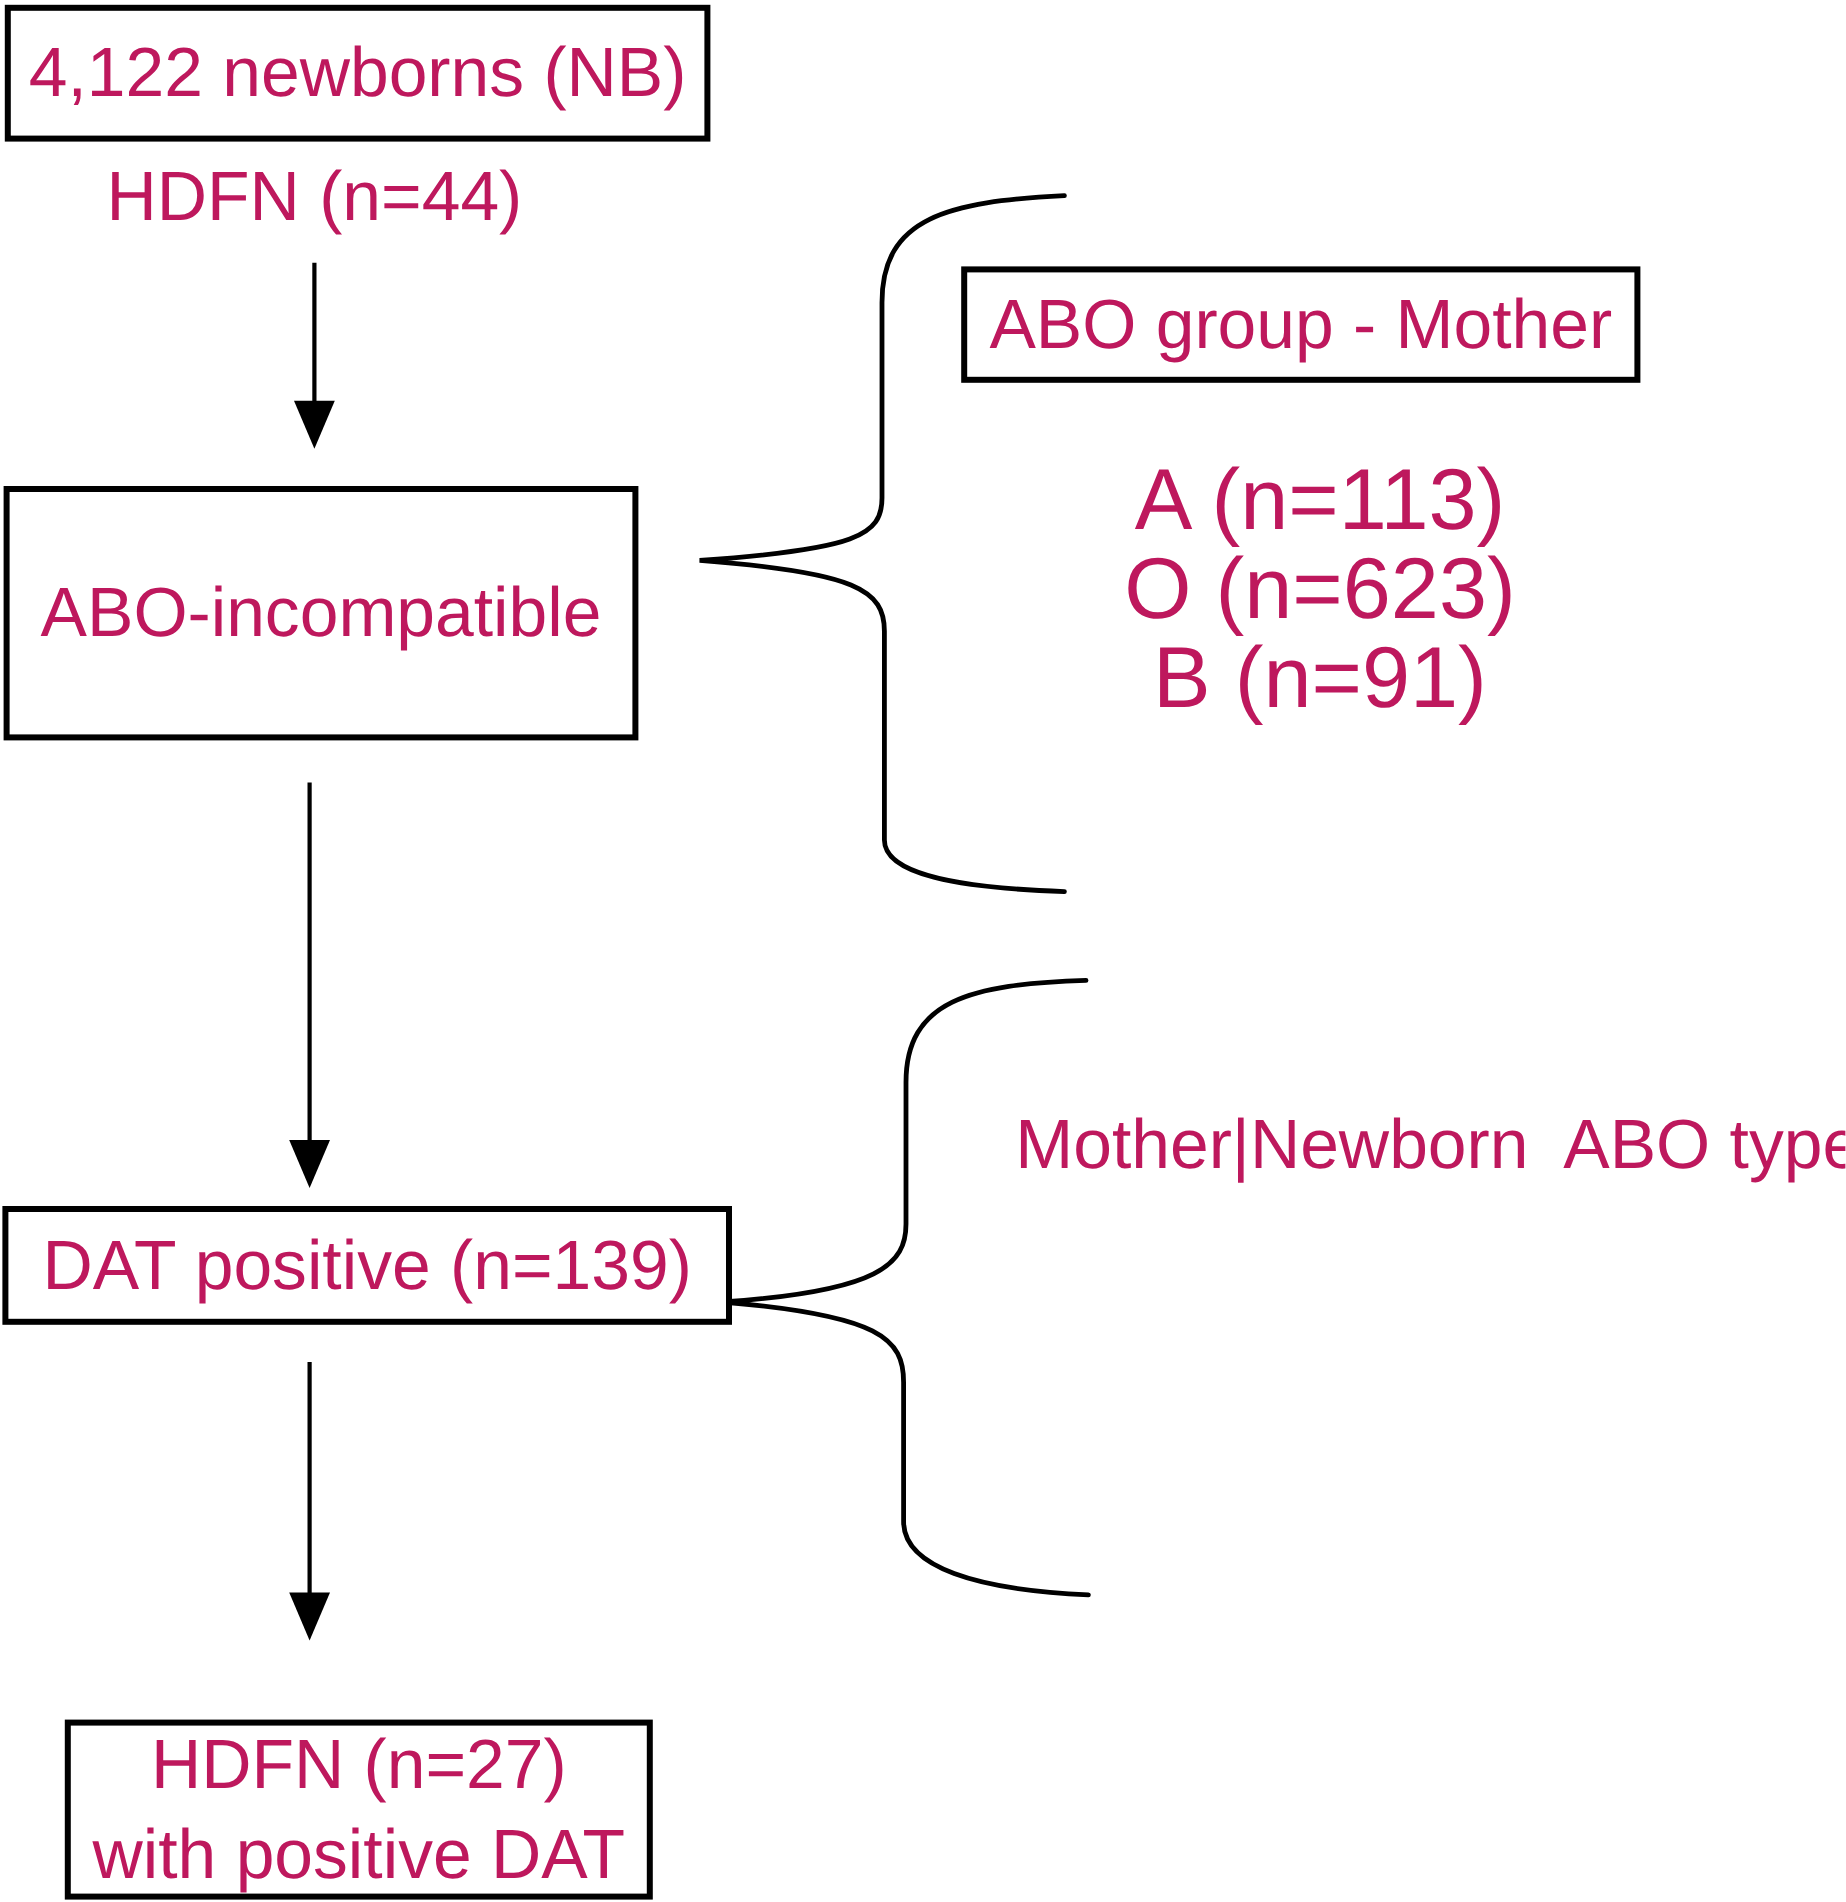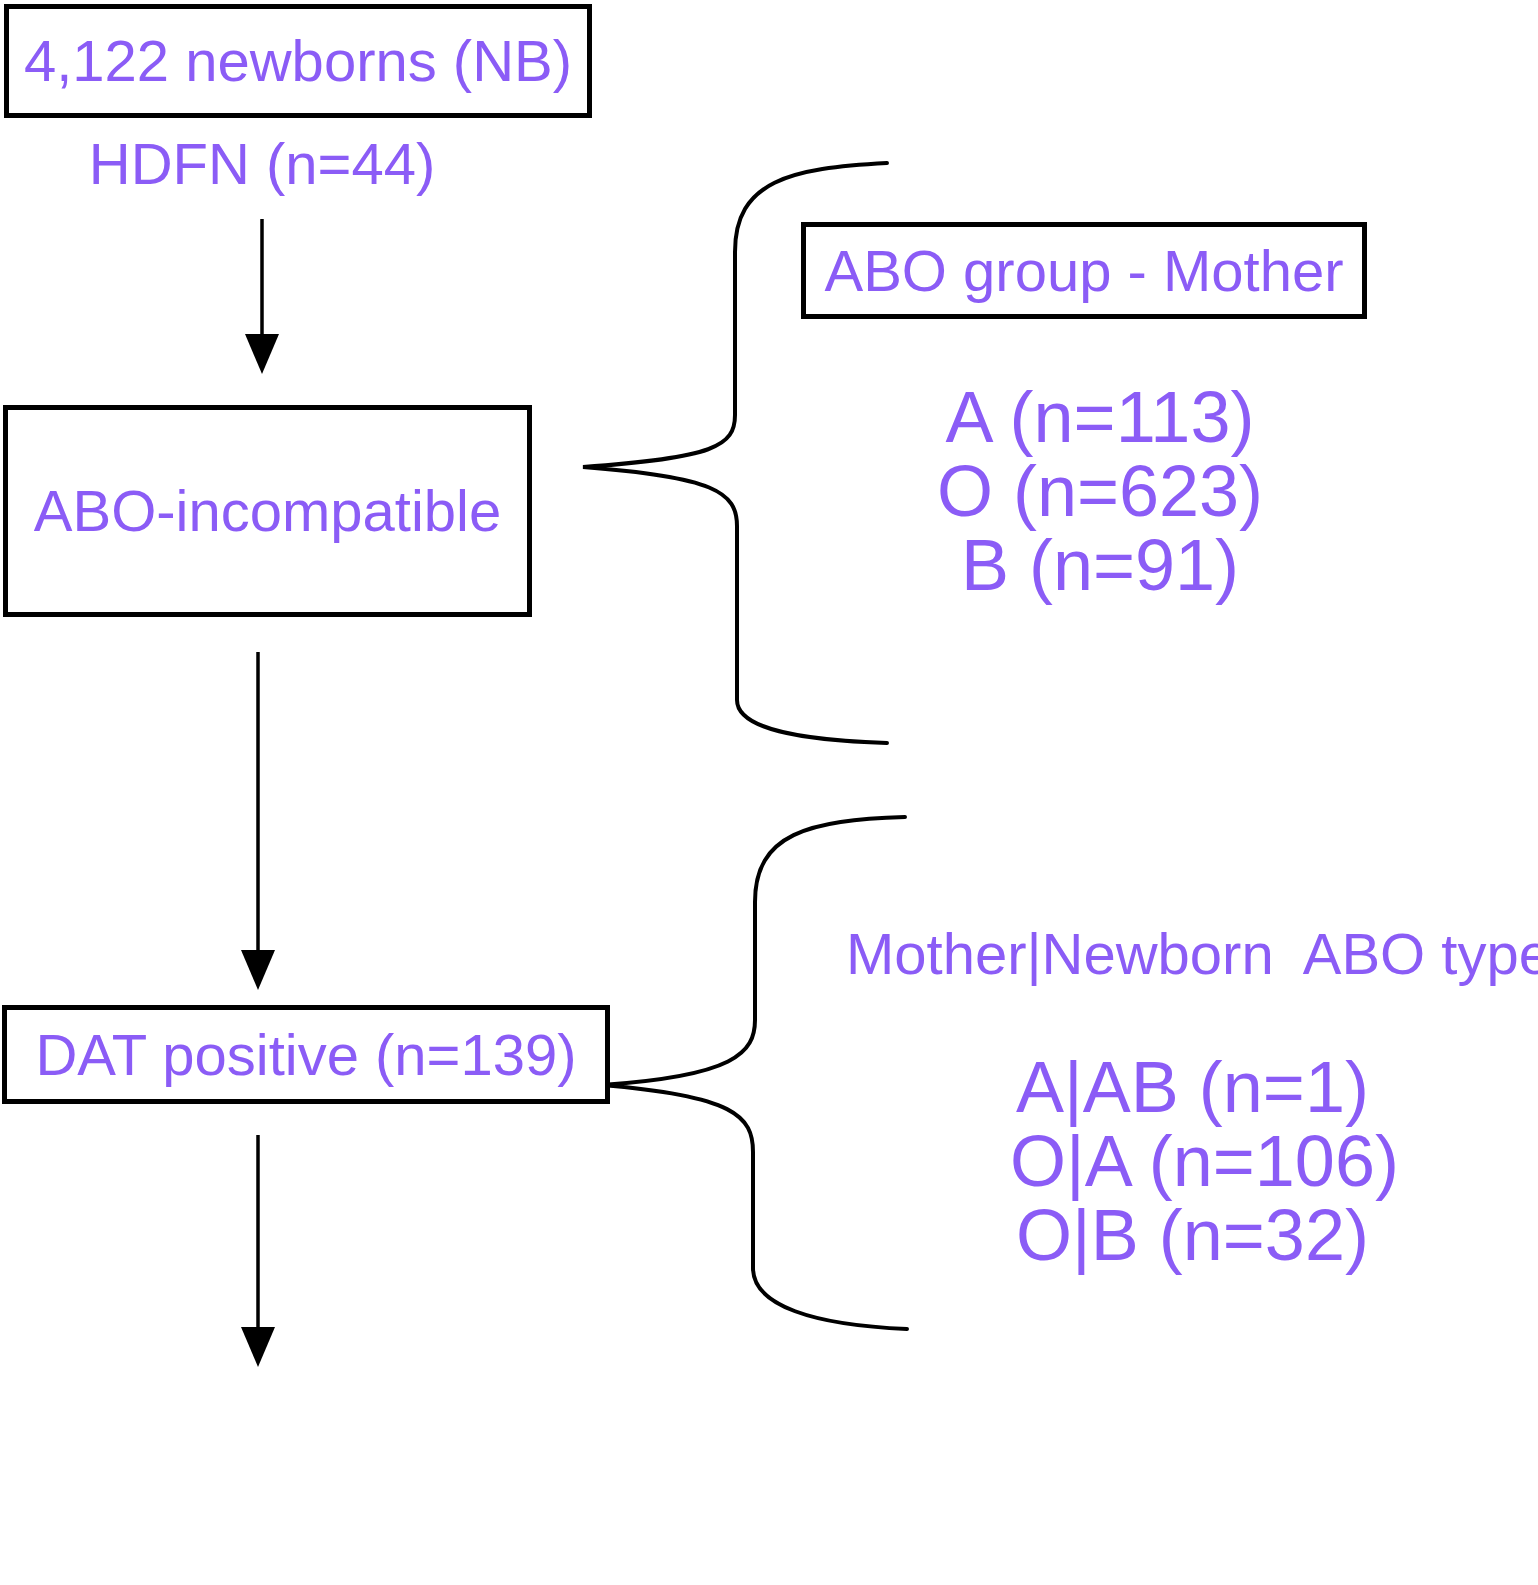--- a/index.html
+++ b/index.html
@@ -6,21 +6,21 @@
     margin: 0;
     padding: 0;
     background: #ffffff;
   }
   .canvas {
     position: relative;
     width: 1538px;
     height: 1585px;
     background: #ffffff;
     font-family: "Liberation Sans", "DejaVu Sans", sans-serif;
-    color: #8b5cf6;
+    color: #be185d;
     overflow: hidden;
   }
   .layer {
     position: absolute;
     left: 0;
     top: 0;
     width: 1538px;
     height: 1585px;
   }
   .box {
@@ -109,32 +109,31 @@
   <div class="txt" id="label-hdfn44">HDFN (n=44)</div>
 
   <div class="box" id="box-abo">
     <span>ABO-incompatible</span>
   </div>
 
   <div class="box" id="box-dat">
     <span>DAT positive (n=139)</span>
   </div>
 
+  <div class="box" id="box-hdfn-dat">
+    <span>HDFN (n=27)</span>
+    <span>with positive DAT</span>
+  </div>
 
   <div class="box" id="box-abo-mother">
     <span>ABO group - Mother</span>
   </div>
 
   <div class="list" id="list-abo-mother">
     <div>A (n=113)</div>
     <div>O (n=623)</div>
     <div>B (n=91)</div>
   </div>
 
   <div class="txt" id="label-mother-newborn">Mother|Newborn  ABO type</div>
 
-  <div class="list" id="list-mother-newborn">
-    <div>A|AB (n=1)</div>
-    <div>O|A (n=106)</div>
-    <div>O|B (n=32)</div>
-  </div>
 
 </div>
 
 </body></html>

